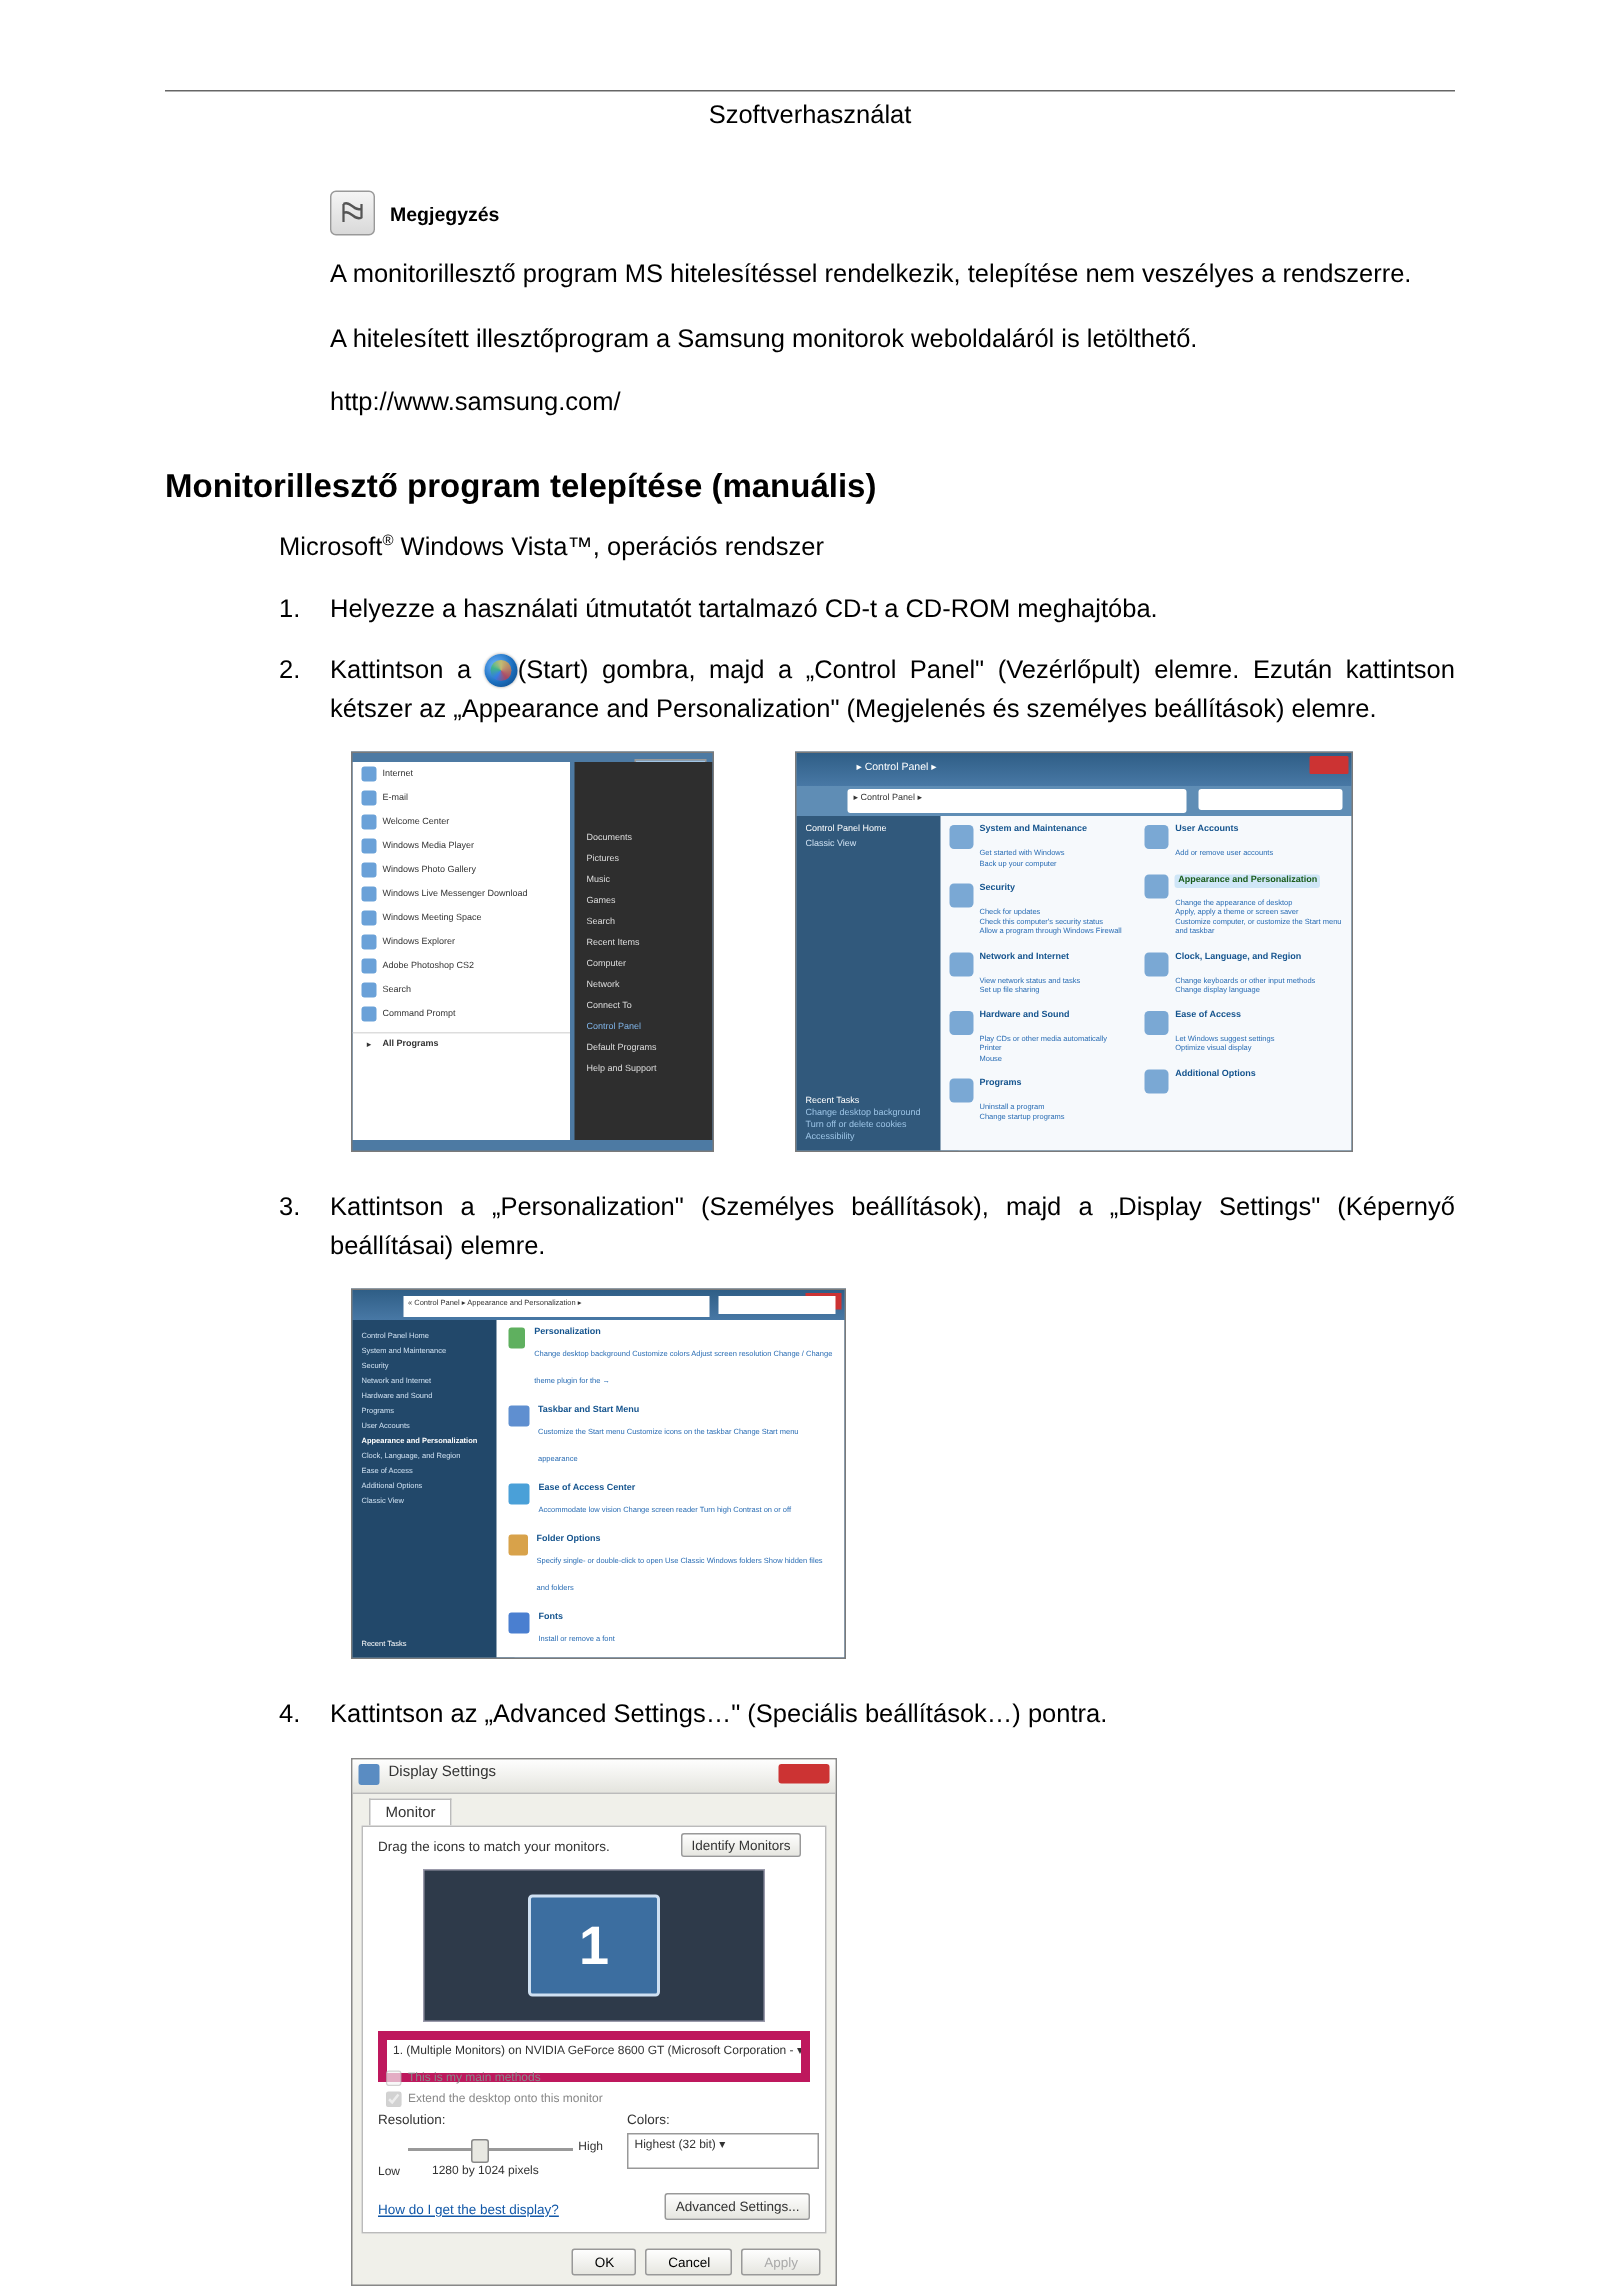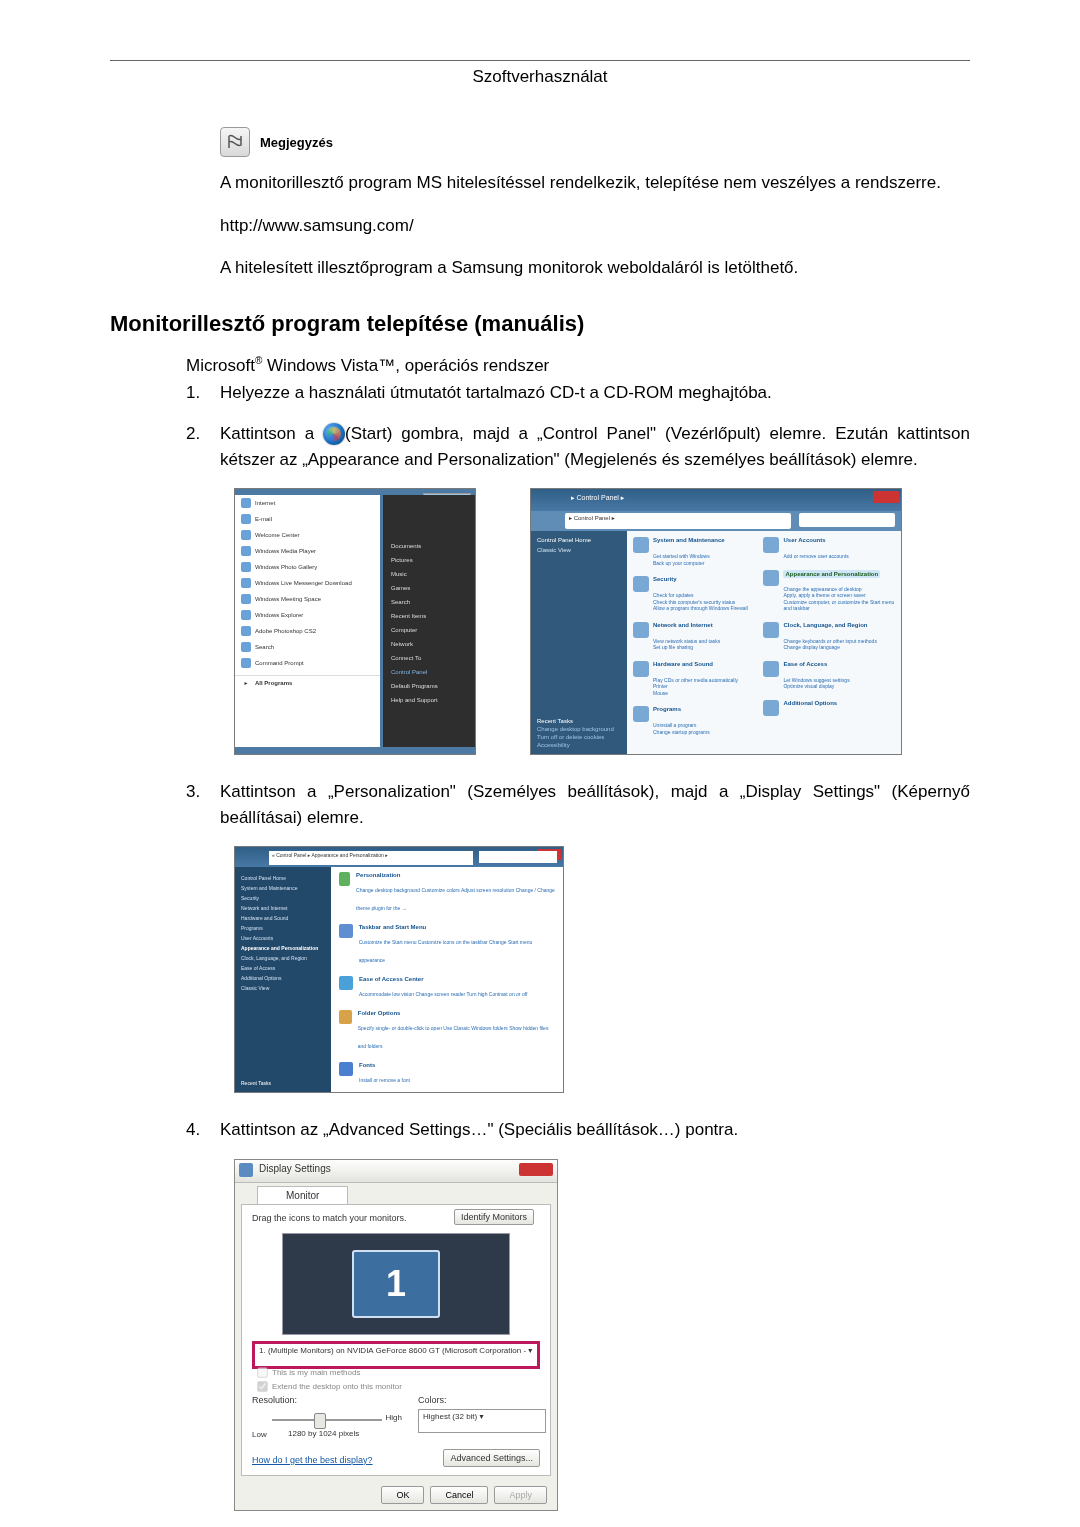--- a/index.html
+++ b/index.html
@@ -54,21 +54,21 @@
     text-align: justify;
   }
   h2.section {
     font-size: 22px;
     font-weight: bold;
     margin: 30px 0 18px 0;
   }
   .subpara {
     font-size: 17px;
     margin-left: 76px;
-    margin-bottom: 4px;
+    margin-bottom: 18px;
   }
   sup { font-size: 10px; }
   ol.steps {
     list-style: none;
     padding: 0;
     margin: 0 0 0 76px;
   }
   ol.steps > li {
     display: flex;
     font-size: 17px;
@@ -183,21 +183,21 @@
   }
   .shot.dispset .tb{
     position:absolute; left:0; right:0; top:0; height:22px;
     background:linear-gradient(180deg,#fefefe,#e4e4de);
     border-bottom:1px solid #bbb;
   }
   .shot.dispset .tb .ic{position:absolute; left:4px; top:3px; width:14px; height:14px; background:#5a8cc2; border-radius:2px;}
   .shot.dispset .tb .t{ position:absolute; left:24px; top:3px; font-size:10px; color:#333;}
   .shot.dispset .tb .x{ position:absolute; right:4px; top:3px; width:34px; height:13px; background:#c33; border-radius:2px;}
   .shot.dispset .tab{
-    position:absolute; left:22px; top:26px; padding:3px 28px;
+    position:absolute; left:11px; top:26px; padding:3px 10px;
     background:#fff; border:1px solid #bbb; border-bottom:none;
     font-size:10px; color:#333;
   }
   .shot.dispset .panel{
     position:absolute; left:6px; right:6px; top:44px; bottom:34px;
     background:#fff; border:1px solid #bbb;
     font-size:9px; color:#333;
   }
   .shot.dispset .hint{ position:absolute; left:10px; top:8px; font-size:9px; color:#333;}
   .shot.dispset .idbtn{
@@ -210,21 +210,21 @@
     background:#2e3a4a; border:1px solid #99a;
     display:flex; align-items:center; justify-content:center;
   }
   .shot.dispset .monbox .mon{
     width:84px; height:64px; background:#3c6ea0; border:2px solid #cfe0f2; border-radius:3px;
     display:flex; align-items:center; justify-content:center;
     color:#fff; font-size:36px; font-weight:bold;
   }
   .shot.dispset .combo{
     position:absolute; left:10px; right:10px; top:136px; height:18px;
-    border:3px solid #be185d; background:#fff; font-size:8px; padding:2px 4px;
+    border:6px solid #be185d; background:#fff; font-size:8px; padding:2px 4px;
     overflow:hidden; white-space:nowrap;
   }
   .shot.dispset .ck{ position:absolute; left:10px; font-size:8px; color:#888; }
   .shot.dispset .ck input{ transform:scale(.8); vertical-align:middle;}
   .shot.dispset .lblL{ position:absolute; left:10px; top:190px; font-size:9px; }
   .shot.dispset .lblR{ position:absolute; left:176px; top:190px; font-size:9px; }
   .shot.dispset .slider{
     position:absolute; left:10px; top:204px; width:150px; height:24px;
   }
   .shot.dispset .slider .track{ position:absolute; left:20px; right:20px; top:10px; height:2px; background:#999;}
@@ -263,22 +263,22 @@
   <div class="content">
     <div class="note-row">
       <span class="note-icon">
         <svg viewBox="0 0 24 24">
             <path fill="none" stroke="#555" stroke-width="2" d="M4 4c6-4 10 8 16 4M4 4v16M4 12c6-4 10 8 16 4V4"></path>
           </svg>
       </span>
       <span class="note-label">Megjegyzés</span>
     </div>
     <div class="para">A monitorillesztő program MS hitelesítéssel rendelkezik, telepítése nem veszélyes a rendszerre.</div>
+    <div class="para">A hitelesített illesztőprogram a Samsung monitorok weboldaláról is letölthető.</div>
     <div class="para">http://www.samsung.com/</div>
-    <div class="para">A hitelesített illesztőprogram a Samsung monitorok weboldaláról is letölthető.</div>
   </div>
 
   <h2 class="section">Monitorillesztő program telepítése (manuális)</h2>
 
   <div class="subpara">
     <span>Microsoft</span><sup>®</sup><span> Windows Vista™, operációs rendszer</span>
   </div>
 
   <ol class="steps">
     <li>

